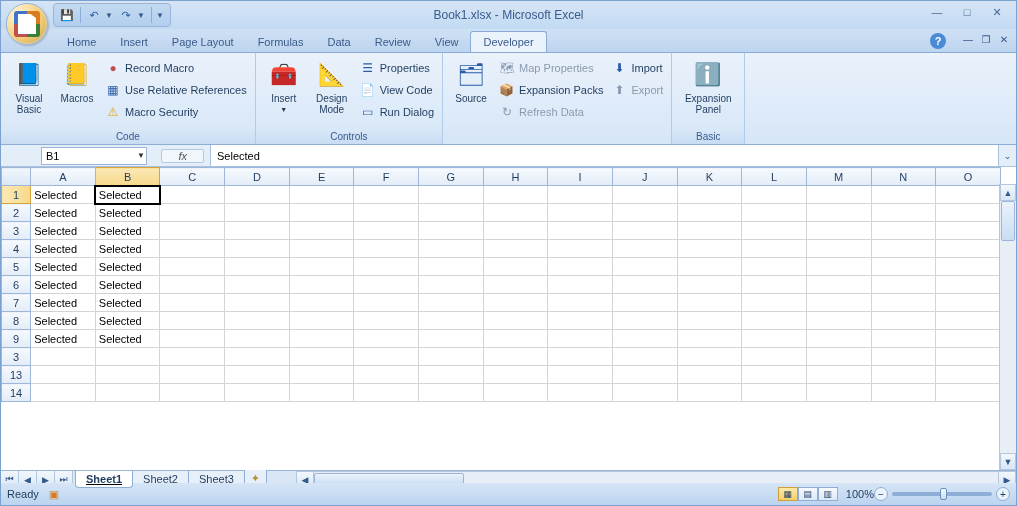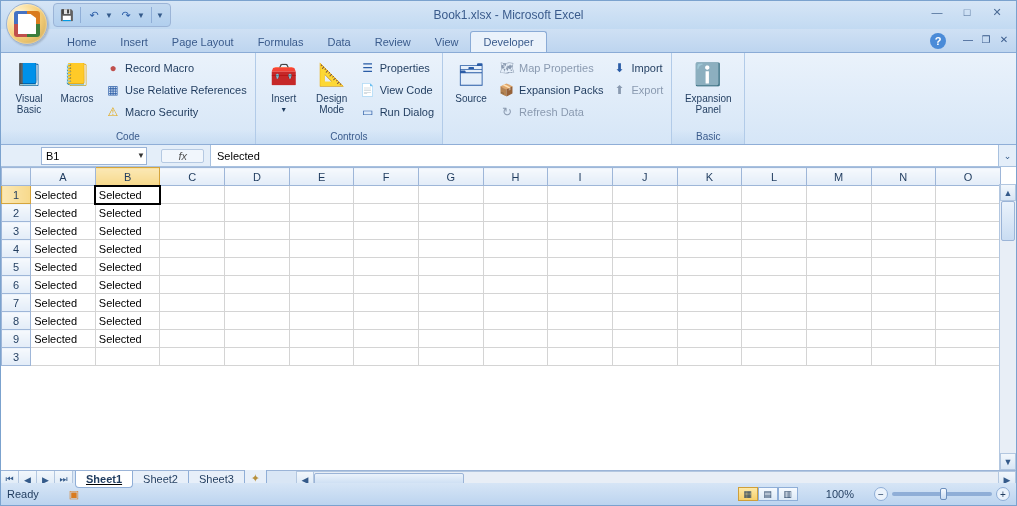--- a/index.html
+++ b/index.html
@@ -74,21 +74,21 @@
   .sheet-tab{ padding:2px 10px; font-size:11px; color:#1f3b5e; background:#e7eff9; border:1px solid #8faed7; border-top:none; margin-right:-1px; border-radius:0 0 4px 4px; position:relative; top:-1px;}
   .sheet-tab.active{ background:#fff; font-weight:bold; z-index:2;}
   .sheet-tab.new{ padding:2px 6px; color:#b7903c;}
   .hscroll{ flex:1; margin-left:30px; height:17px; background:#e8eef6; border:1px solid #b3c7e0; position:relative;}
   .hscroll .arr{position:absolute;top:0;width:17px;height:15px;display:flex;align-items:center;justify-content:center;font-size:9px;color:#345a8a;background:linear-gradient(#f2f7fc,#d8e6f5);}
   .hscroll .arr.l{left:0;border-right:1px solid #b3c7e0;}
   .hscroll .arr.r{right:0;border-left:1px solid #b3c7e0;}
   .hscroll .thumb{position:absolute;left:17px;top:1px;bottom:1px;width:150px;background:linear-gradient(#eaf2fb,#c9dcf2);border:1px solid #9bb4d7;border-radius:2px;}
 
   
-  .statusbar{ position:absolute; bottom:0; left:0; right:0; height:22px; background:linear-gradient(to bottom,#d6e5f6,#bcd4ef); display:flex; align-items:center; font-size:11px; color:#1f3b5e; padding:0 6px;gap:20px;}
+  .statusbar{ position:absolute; bottom:0; left:0; right:0; height:22px; background:linear-gradient(to bottom,#d6e5f6,#bcd4ef); display:flex; align-items:center; font-size:11px; color:#1f3b5e; padding:0 6px;}
   .statusbar .sp{flex:1;}
   .view-btns{display:flex; gap:0; margin-right:8px;}
   .view-btns div{width:20px;height:14px;border:1px solid #8faed7;background:linear-gradient(#f6faff,#dbe8f6);display:flex;align-items:center;justify-content:center;font-size:9px;}
   .view-btns div.on{background:linear-gradient(#fde9a8,#f6cf6a);border-color:#cf9f3a;}
   .zoom{display:flex;align-items:center;gap:4px;}
   .zoom .track{width:100px;height:4px;background:#8faed7;position:relative;border-radius:2px;}
   .zoom .track .th{position:absolute;left:48px;top:-4px;width:7px;height:12px;background:linear-gradient(#f6faff,#c9dcf2);border:1px solid #6d8fbd;border-radius:2px;}
   .zoom .pm{width:14px;height:14px;border:1px solid #8faed7;border-radius:50%;display:flex;align-items:center;justify-content:center;font-size:10px;background:#eaf2fb;}
 
   
@@ -445,20 +445,56 @@
           <td></td>
           <td></td>
           <td></td>
           <td></td>
           <td></td>
           <td></td>
           <td></td>
           <td></td>
           <td></td>
         </tr>
+        <tr>
+          <th class="rowhdr">13</th>
+          <td></td>
+          <td></td>
+          <td></td>
+          <td></td>
+          <td></td>
+          <td></td>
+          <td></td>
+          <td></td>
+          <td></td>
+          <td></td>
+          <td></td>
+          <td></td>
+          <td></td>
+          <td></td>
+          <td></td>
+        </tr>
+        <tr>
+          <th class="rowhdr">14</th>
+          <td></td>
+          <td></td>
+          <td></td>
+          <td></td>
+          <td></td>
+          <td></td>
+          <td></td>
+          <td></td>
+          <td></td>
+          <td></td>
+          <td></td>
+          <td></td>
+          <td></td>
+          <td></td>
+          <td></td>
+        </tr>
       </tbody>
     </table>
   <div class="vscroll">
     <div class="arr">▲</div>
     <div class="thumb"></div>
     <div class="arr" style="position:absolute;bottom:0;left:0;right:0">▼</div>
   </div>
 </div>
 
 <div class="sheet-row">

